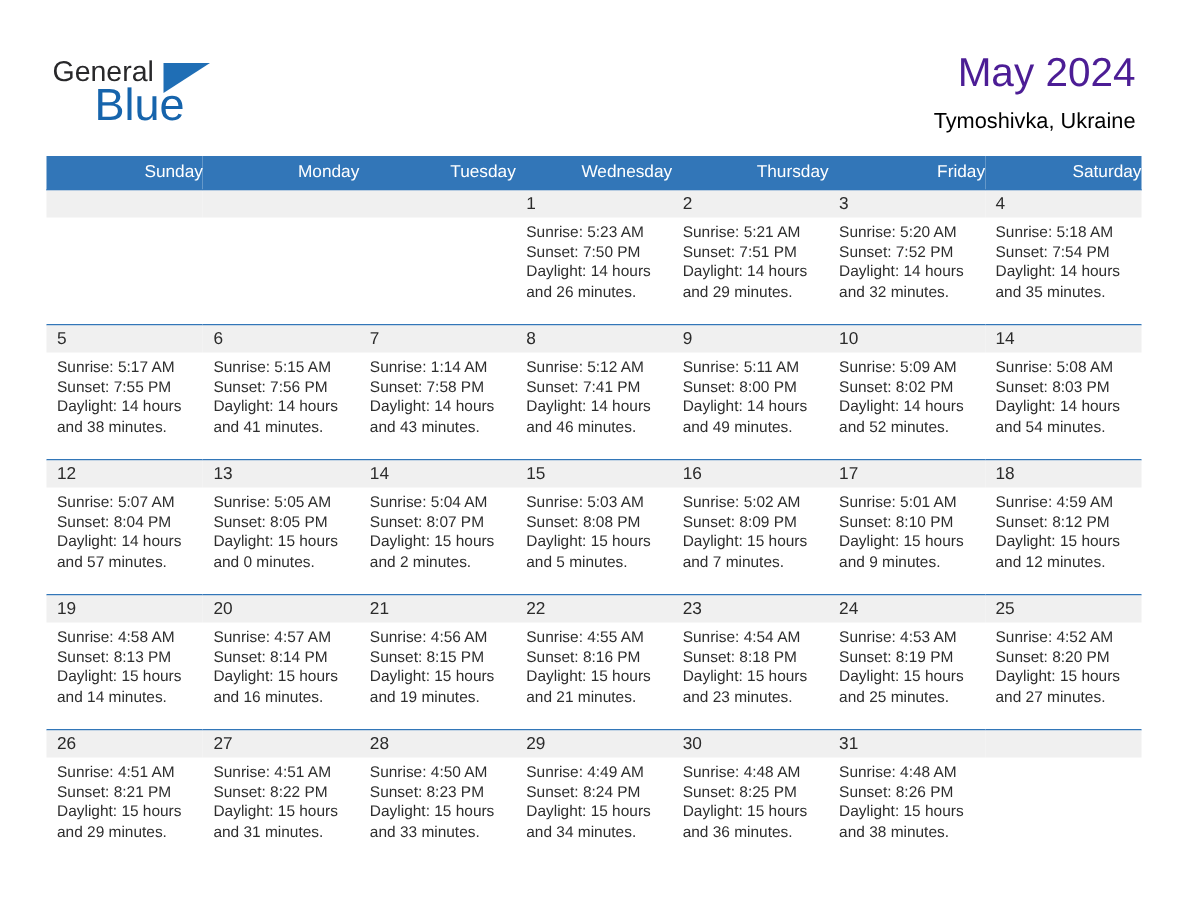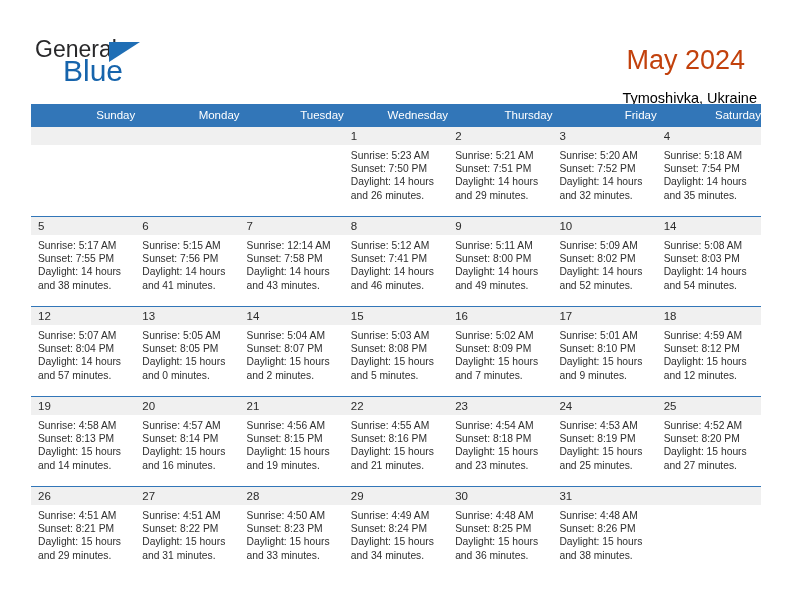--- a/index.html
+++ b/index.html
@@ -34,21 +34,21 @@
     position: absolute;
     left: 35px;
     top: 36px;
     width: 200px;
     height: 52px;
   }
   .brand-general {
     position: absolute;
     left: 0;
     top: 0;
-    font-size: 23px;
+    font-size: 19px;
     line-height: 26px;
     color: #28282a;
     letter-spacing: 0px;
     font-family: "Liberation Sans", sans-serif;
   }
   .brand-blue {
     position: absolute;
     left: 28px;
     top: 22px;
     font-size: 30px;
@@ -68,23 +68,23 @@
 
   .title-block {
     position: absolute;
     right: 35px;
     top: 32px;
     text-align: right;
   }
   .cal-title {
     font-size: 27px;
     line-height: 32px;
-    color: #c2410c;
+    color: #4c1d95;
     font-weight: normal;
-    margin: 12px;
+    margin: 0;
     font-family: "Liberation Sans", sans-serif;
   }
   .cal-subtitle {
     font-size: 14.5px;
     line-height: 20px;
     color: #000000;
     margin: 7px 0 0 0;
     font-family: "Liberation Sans", sans-serif;
   }
 
@@ -258,21 +258,21 @@
                 <div>Sunset: 7:56 PM</div>
                 <div>Daylight: 14 hours</div>
                 <div>and 41 minutes.</div>
               </div>
             </div>
           </td>
           <td>
             <div class="daycell">
               <div class="daynum-band">7</div>
               <div class="details">
-                <div>Sunrise: 12:14 AM</div>
+                <div>Sunrise: 1:14 AM</div>
                 <div>Sunset: 7:58 PM</div>
                 <div>Daylight: 14 hours</div>
                 <div>and 43 minutes.</div>
               </div>
             </div>
           </td>
           <td>
             <div class="daycell">
               <div class="daynum-band">8</div>
               <div class="details">

